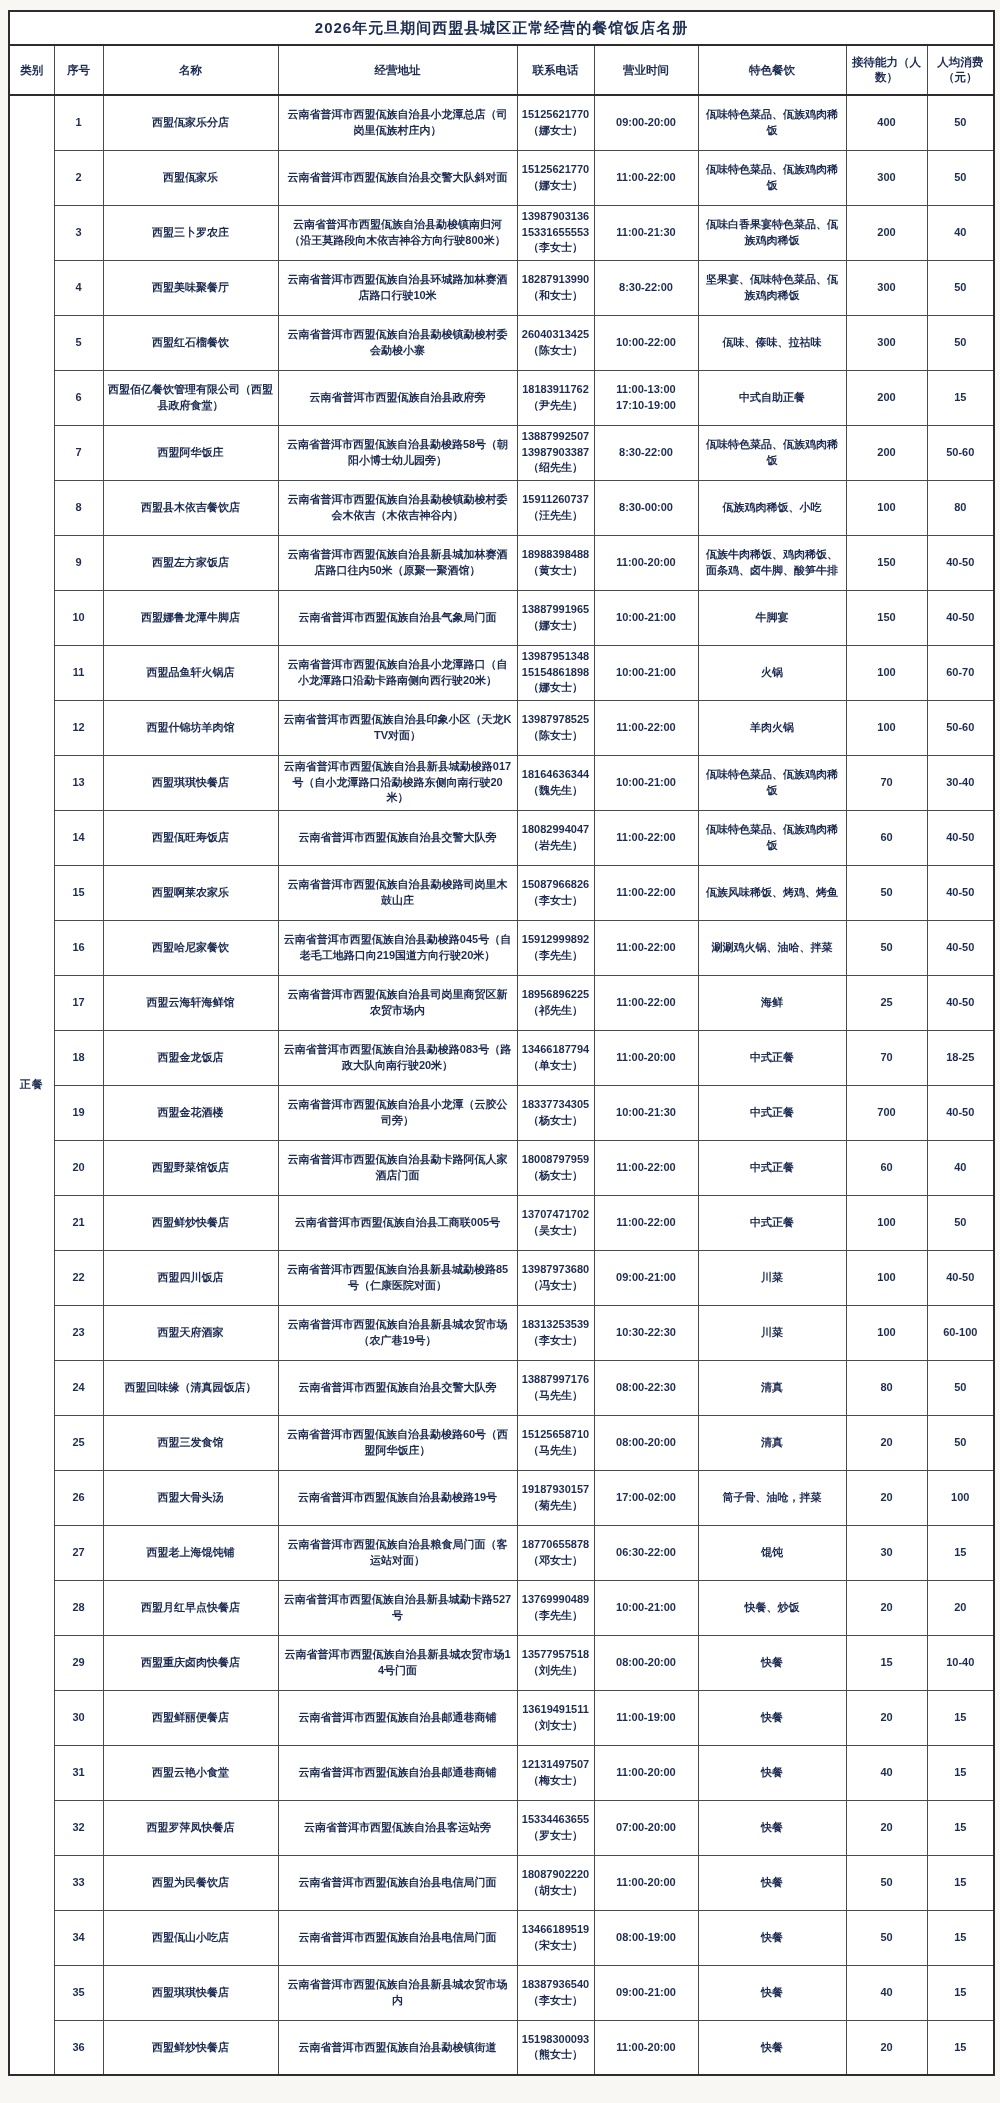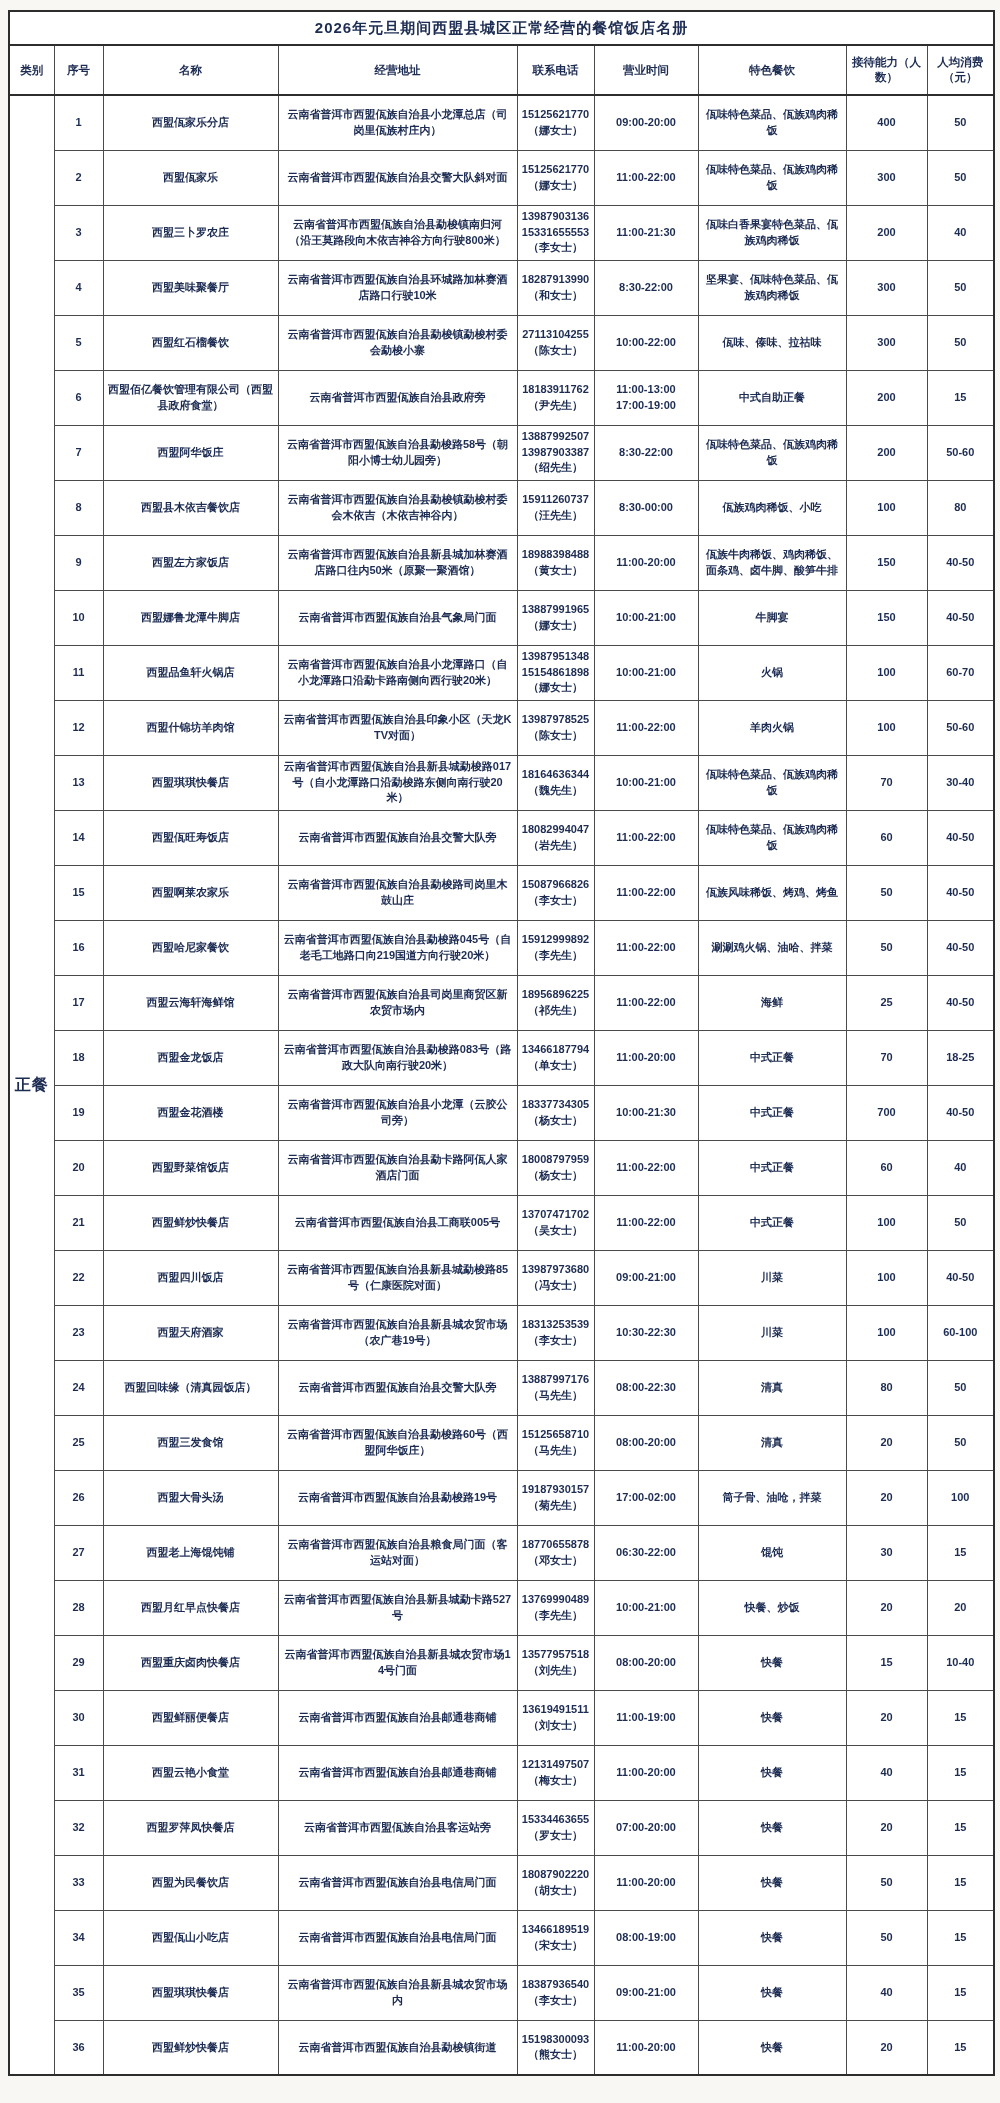--- a/index.html
+++ b/index.html
@@ -46,21 +46,21 @@
     border-bottom: 2px solid #2d2d2d;
     background: #ffffff;
   }
   tbody tr.data-row { height: 55px; }
   tbody td {
     font-size: 11px;
     font-weight: 600;
     line-height: 1.4;
   }
   td.cell-category {
-    font-size: 16px;
+    font-size: 11px;
     font-weight: bold;
     letter-spacing: 1px;
     margin-top: 29px;
   }
   td.cell-address {
     text-align: left;
     padding-left: 5px;
     padding-right: 3px;
     margin-top: 24px;
   }
@@ -160,41 +160,41 @@
           </td>
           <td class="cell-cuisine">坚果宴、佤味特色菜品、佤族鸡肉稀饭</td>
           <td class="cell-capacity">300</td>
           <td class="cell-price">50</td>
         </tr>
         <tr class="data-row">
           <td class="cell-no">5</td>
           <td class="cell-name">西盟红石榴餐饮</td>
           <td class="cell-address">云南省普洱市西盟佤族自治县勐梭镇勐梭村委会勐梭小寨</td>
           <td class="cell-phone">
-            <div>27113104255</div>
+            <div>26040313425</div>
             <div>（陈女士）</div>
           </td>
           <td class="cell-hours">
             <div>10:00-22:00</div>
           </td>
           <td class="cell-cuisine">佤味、傣味、拉祜味</td>
           <td class="cell-capacity">300</td>
           <td class="cell-price">50</td>
         </tr>
         <tr class="data-row">
           <td class="cell-no">6</td>
           <td class="cell-name">西盟佰亿餐饮管理有限公司（西盟县政府食堂）</td>
           <td class="cell-address">云南省普洱市西盟佤族自治县政府旁</td>
           <td class="cell-phone">
             <div>18183911762</div>
             <div>（尹先生）</div>
           </td>
           <td class="cell-hours">
             <div>11:00-13:00</div>
-            <div>17:00-19:00</div>
+            <div>17:10-19:00</div>
           </td>
           <td class="cell-cuisine">中式自助正餐</td>
           <td class="cell-capacity">200</td>
           <td class="cell-price">15</td>
         </tr>
         <tr class="data-row">
           <td class="cell-no">7</td>
           <td class="cell-name">西盟阿华饭庄</td>
           <td class="cell-address">云南省普洱市西盟佤族自治县勐梭路58号（朝阳小博士幼儿园旁）</td>
           <td class="cell-phone">

